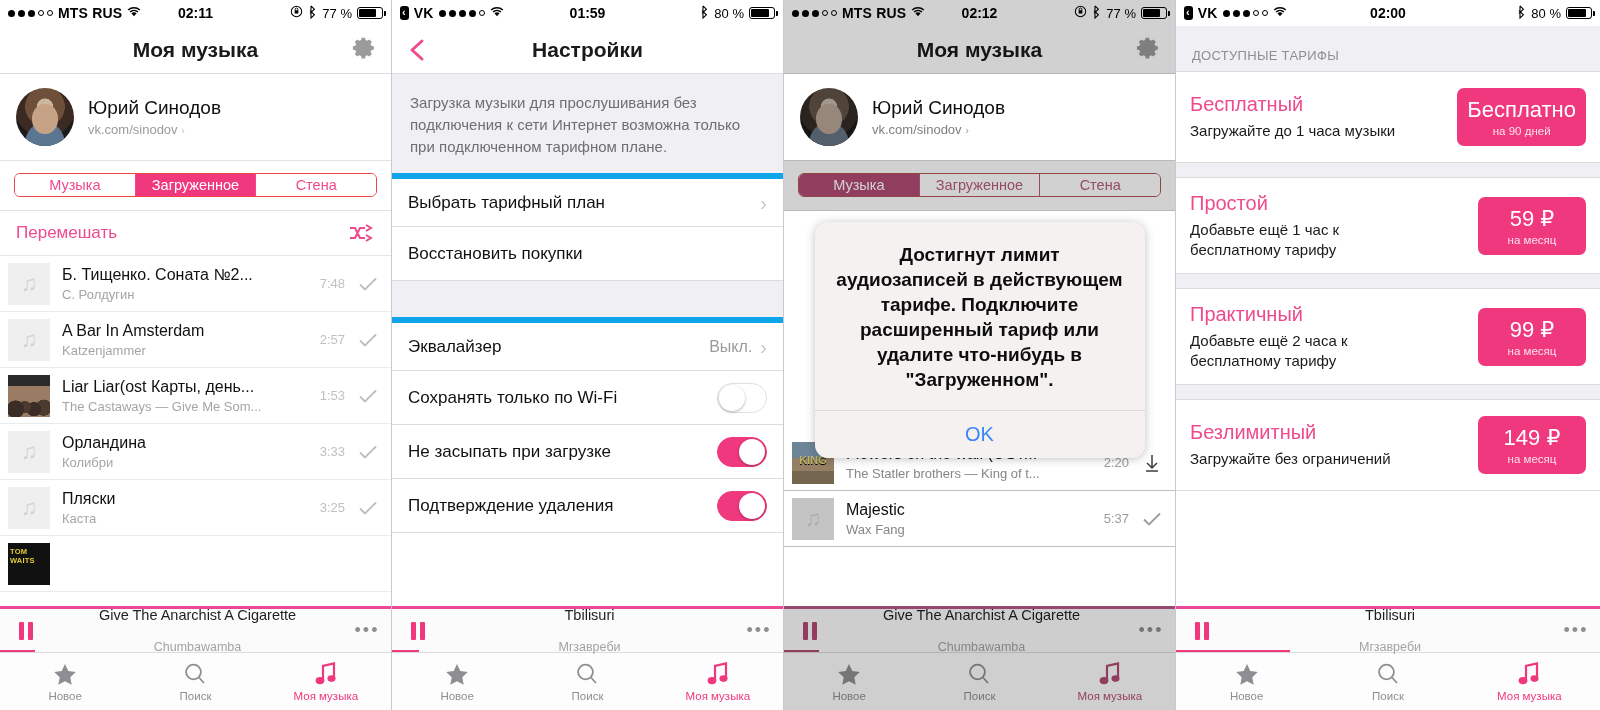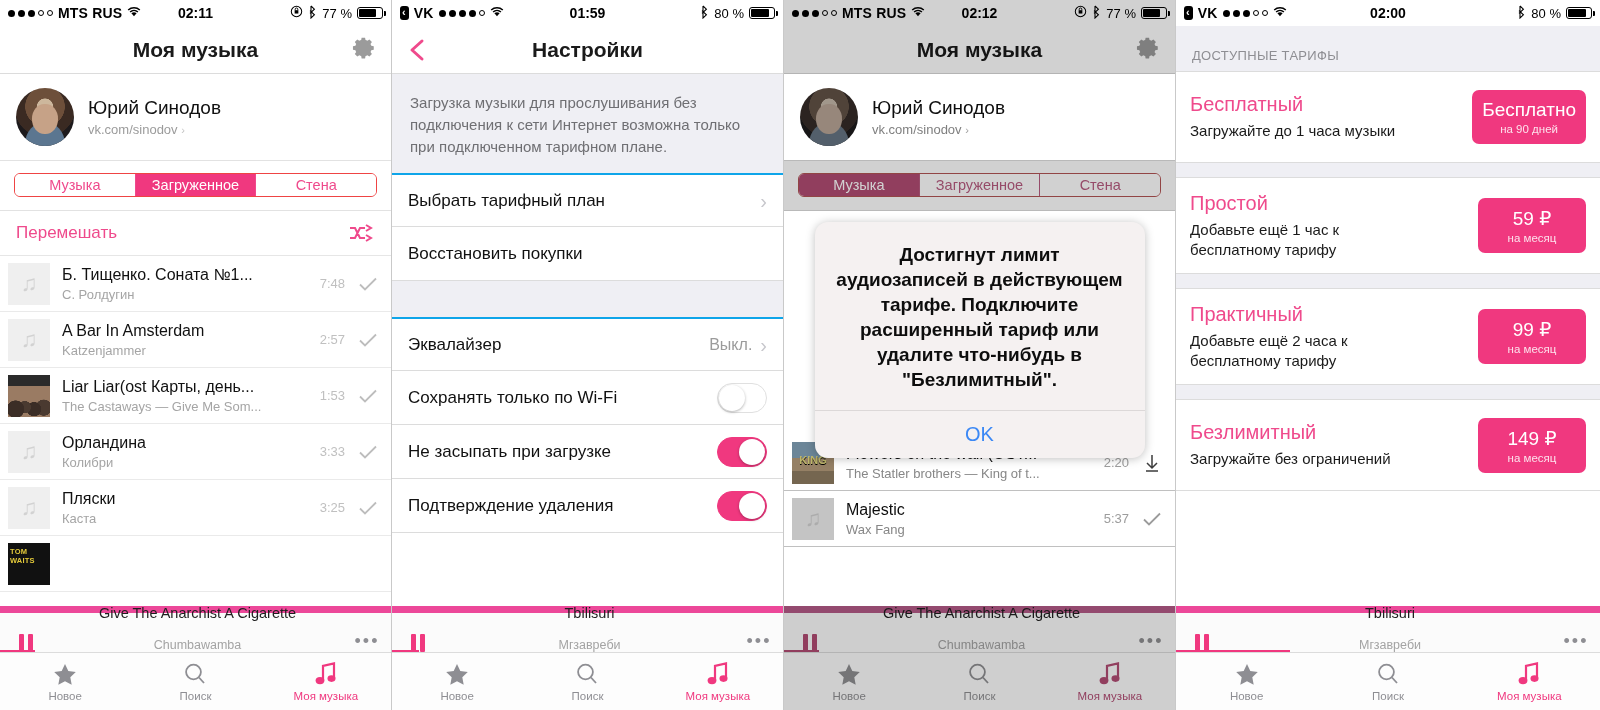--- a/index.html
+++ b/index.html
@@ -157,21 +157,21 @@
 
   
   .grouped-bg { background: #efeff4; flex: 1 1 auto; overflow: hidden; }
   .group-note {
     padding: 18px 18px 16px; font-size: 15px; line-height: 1.45; color: #6f6f73;
   }
   .cell {
     background: #fff; height: 54px; display: flex; align-items: center;
     padding: 0 16px; border-bottom: 1px solid #dcdcdc; font-size: 17px; color: #111;
   }
-  .cell.first { border-top: 2px solid #0ea5e9; }
+  .cell.first { border-top: 6px solid #0ea5e9; }
   .cell .spacer { flex: 1; }
   .cell .val { color: #9b9b9b; font-size: 16px; margin-right: 8px; }
   .gap { height: 36px; }
   .chev-r { color: #c7c7cc; font-size: 20px; line-height: 1; }
   .switch {
     width: 50px; height: 30px; border-radius: 16px; position: relative;
     background: #fff; border: 1px solid #e0e0e0; flex: 0 0 auto;
   }
   .switch.on { background: #f0387f; border-color: #f0387f; }
   .switch i {
@@ -189,29 +189,29 @@
     background: #fff; display: flex; align-items: center; padding: 14px 14px;
     border-top: 1px solid #dcdcdc; border-bottom: 1px solid #dcdcdc; min-height: 92px; gap: 36px;
   }
   .tariff .txt { flex: 1; min-width: 0; padding-right: 10px;}
   .tariff .t-name { color: #ef4a8c; font-size: 20px; margin-bottom: 5px; }
   .tariff .t-desc { color: #1a1a1a; font-size: 15px; line-height: 1.3; }
   .pricebtn {
     background: #f0387f; color: #fff; border-radius: 7px;
     min-width: 108px; padding: 9px 10px; text-align: center; flex: 0 0 auto;
   }
-  .pricebtn .p1 { font-size: 19px; }
+  .pricebtn .p1 { font-size: 22px; }
   .pricebtn .p2 { font-size: 11.5px; opacity: .85; margin-top: 2px; }
   .tariff-gap { height: 14px; background: #efeff4; }
 
   
   .bottom { position: absolute; left: 0; right: 0; bottom: 0; }
   .miniplayer {
-    height: 46px; background: #fbfbfb; border-top: 7px solid #ec4899;
-    display: flex; align-items: flex-end; position: relative; gap: 19px;
+    height: 46px; background: #fbfbfb; border-top: 3px solid #ec4899;
+    display: flex; align-items: center; position: relative; gap: 19px;
   }
   .pausebtn { width: 52px; display: flex; justify-content: center; gap: 4px; }
   .pausebtn span { width: 5px; height: 18px; background: #f0387f; border-radius: 1px;}
   .mp-center { flex: 1; text-align: center; overflow: hidden; }
   .mp-title { font-size: 14.5px; color: #1f1f1f; white-space: nowrap; overflow: hidden; text-overflow: ellipsis;}
   .mp-sub { font-size: 12.5px; color: #a3a3a3; margin-top: 17px; }
   .mp-more { width: 48px; text-align: center; color: #8e8e93; font-size: 18px; letter-spacing: 2px;}
   .progress { position: absolute; left: 0; bottom: 0; height: 2px; background: #f0387f; }
   .tabbar {
     height: 58px; background: #fdfdfd; border-top: 1px solid #dcdcdc;
@@ -322,21 +322,21 @@
       <svg width="26" height="18" viewBox="0 0 26 18">
         <path d="M1 4h5l5 10h5M1 14h5l5-10h5" fill="none" stroke="#ef4a8c" stroke-width="2"></path>
         <path d="M17 1l5 3-5 3M17 11l5 3-5 3" fill="none" stroke="#ef4a8c" stroke-width="2"></path>
       </svg>
     </div>
 
     <div class="list-area">
       <div class="track">
         <div class="art">♫</div>
         <div class="t-main">
-            <div class="t-title">Б. Тищенко. Соната №1...</div>
+            <div class="t-title">Б. Тищенко. Соната №2...</div>
         <div class="t-sub">С. Ролдугин</div>
           </div>
         <div class="t-dur">7:48</div>
         <div class="t-state">
             <svg width="20" height="16" viewBox="0 0 20 16">
               <path d="M2 8.5l5 5L18 2.5" fill="none" stroke="#bdbdbd" stroke-width="1.8"></path>
             </svg>
           </div>
       </div>
       <div class="track">
@@ -715,21 +715,21 @@
                 <ellipse cx="5" cy="18.6" rx="4.4" ry="3.6" fill="#f0387f"></ellipse>
                 <ellipse cx="16.5" cy="16.6" rx="4" ry="3.3" fill="#f0387f"></ellipse>
               </svg>
             </div>
           <div class="lb">Моя музыка</div>
         </div>
       </div>
     </div>
 
     <div class="alert">
-      <div class="alert-msg">Достигнут лимит аудиозаписей в действующем тарифе. Подключите расширенный тариф или удалите что-нибудь в "Безлимитный".</div>
+      <div class="alert-msg">Достигнут лимит аудиозаписей в действующем тарифе. Подключите расширенный тариф или удалите что-нибудь в "Загруженном".</div>
       <div class="alert-btn">OK</div>
     </div>
   </div>
 
   <div class="screen s4">
     <div class="statusbar">
       <div class="sb-left">
         <span class="sb-back-chip">‹</span>
         <span class="carrier">VK</span>
         <span class="dots">

